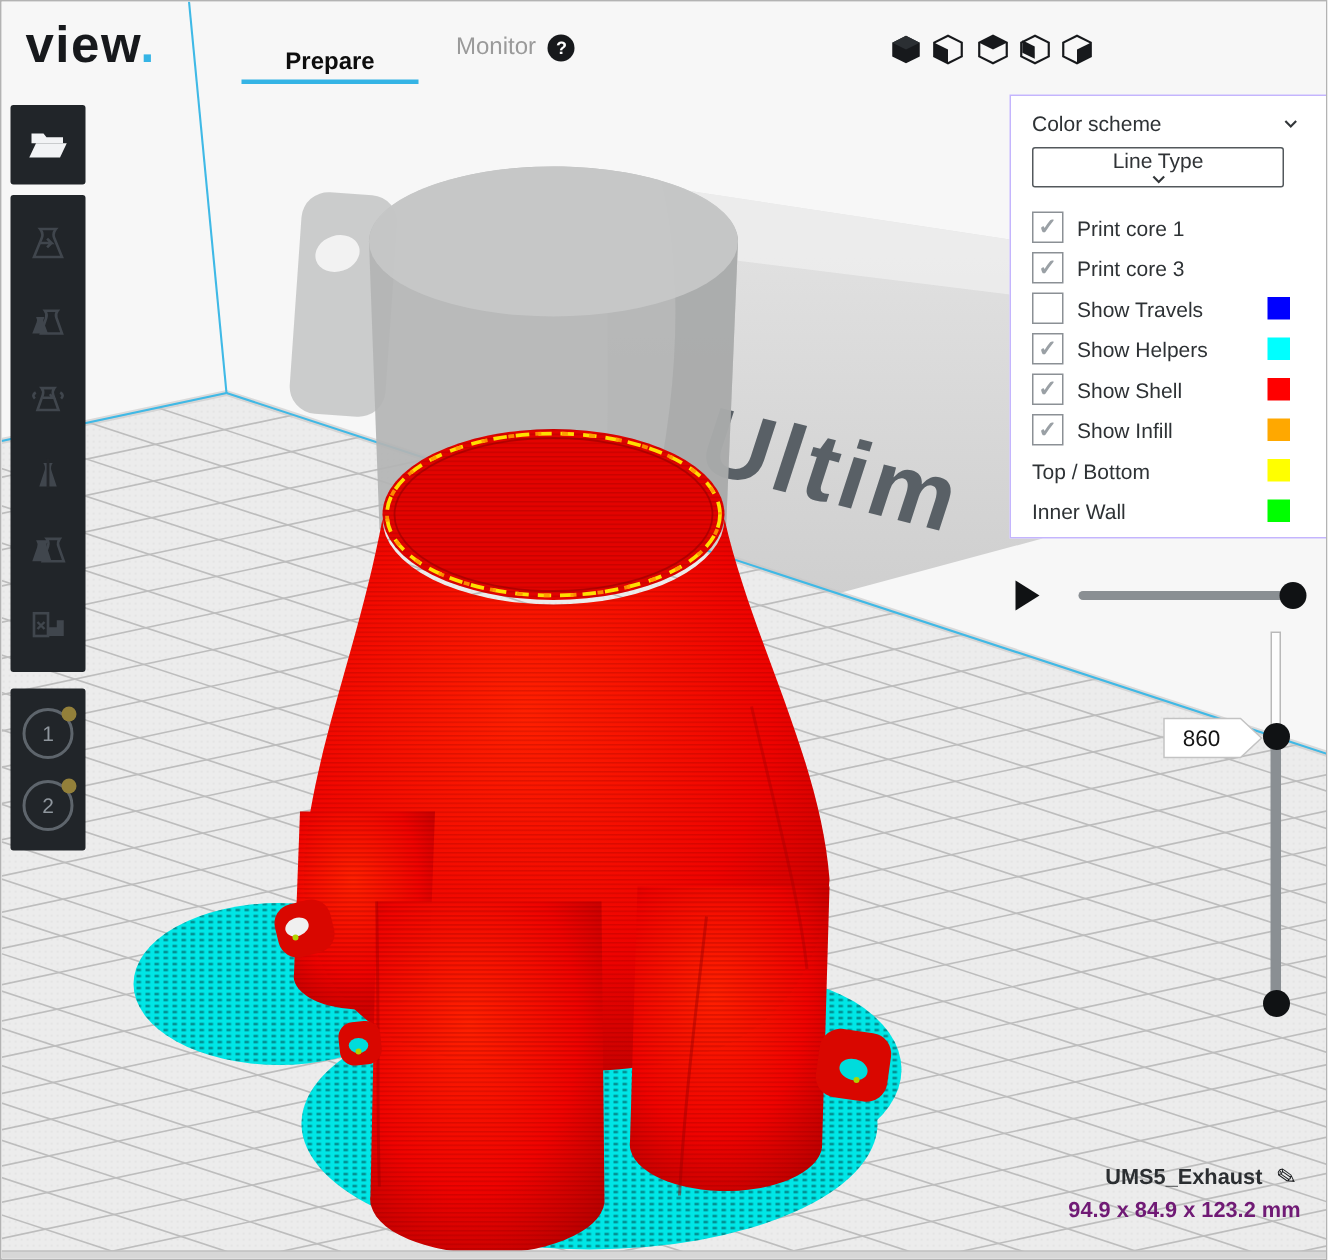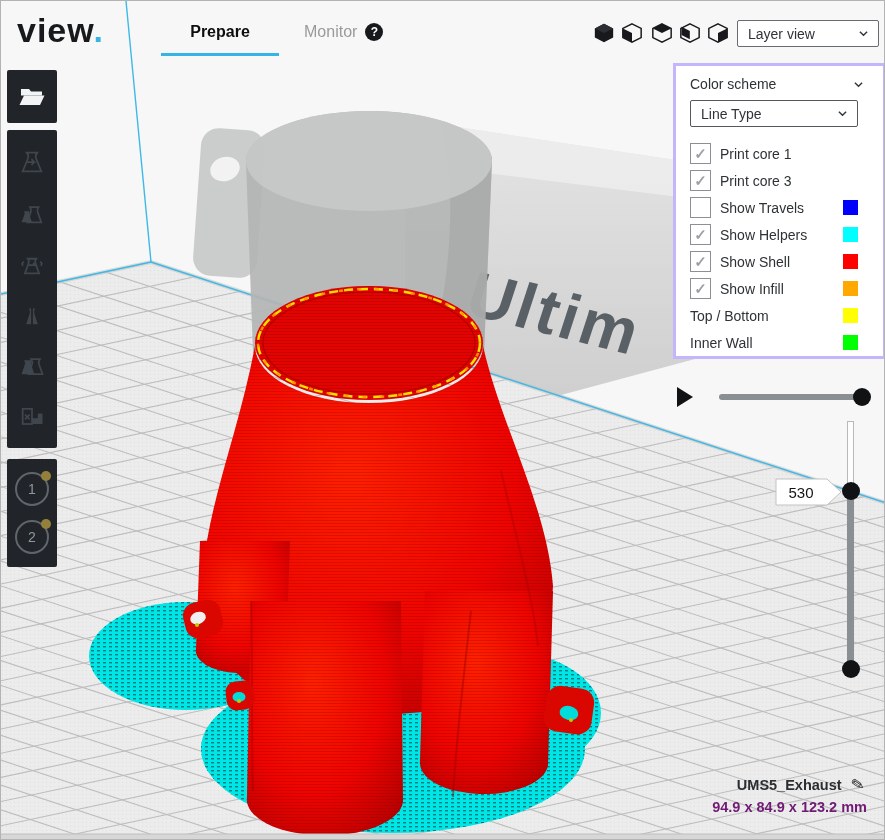--- a/index.html
+++ b/index.html
@@ -5,21 +5,21 @@
   html,body{margin:0;padding:0;background:#ffffff;}
   #stage{position:relative;width:885px;height:840px;overflow:hidden;
          border:1px solid #b3b3b3;box-sizing:border-box;
          font-family:"Liberation Sans", sans-serif; -webkit-font-smoothing:antialiased;}
   #scene{position:absolute;left:0;top:0;z-index:0;}
   .ui{position:absolute;z-index:5;}
 
   
   #logo{left:16px;top:10px;font-size:34px;font-weight:bold;letter-spacing:1px;color:#17191c;}
   #logo .dot{color:#35b4e5;}
-  #tab-prepare{left:160px;top:22px;width:118px;text-align:center;font-size:16px;font-weight:bold;color:#0e0e0e;cursor:default;}
+  #tab-prepare{left:160px;top:32px;width:118px;text-align:center;font-size:16px;font-weight:bold;color:#0e0e0e;cursor:default;}
   #tab-underline{left:160px;top:52px;width:118px;height:3px;background:#35b4e5;}
   #tab-monitor{left:303px;top:22px;display:flex;align-items:center;gap:8px;font-size:16px;color:#9a9a9a;}
   .help-circle{width:18px;height:18px;border-radius:50%;background:#17191c;color:#fff;font-size:12px;font-weight:bold;
                display:flex;align-items:center;justify-content:center;}
   .viewcube{top:21px;width:22px;height:22px;}
   .dd{background:#fff;border:1px solid #676c70;border-radius:2px;display:flex;align-items:center;
       font-size:14px;color:#303336;padding:0 10px;box-sizing:border-box;justify-content:space-between;}
   #layer-view-dd{left:736px;top:19px;width:142px;height:27px;}
   .chev{width:9px;height:9px;flex:0 0 auto;}
 
@@ -27,24 +27,24 @@
   .rail{background:#212529;border-radius:2px;}
   #open-btn{left:6px;top:69px;width:50px;height:53px;display:flex;align-items:center;justify-content:center;}
   #tool-panel{left:6px;top:129px;width:50px;padding:6px 0;}
   .tool-btn{width:50px;height:51px;display:flex;align-items:center;justify-content:center;}
   #extruder-panel{left:6px;top:458px;width:50px;height:108px;display:flex;flex-direction:column;align-items:center;justify-content:center;gap:14px;}
   .ext-btn{position:relative;width:34px;height:34px;border:2px solid #5e656c;border-radius:50%;color:#8f969d;
            font-size:14px;display:flex;align-items:center;justify-content:center;box-sizing:border-box;}
   .ext-dot{position:absolute;right:-4px;top:-3px;width:10px;height:10px;border-radius:50%;background:#93803a;}
 
   
-  #right-panel{left:672px;top:62px;width:213px;height:296px;background:#fff;border:3px solid #c4b5fd;box-sizing:border-box;}
+  #right-panel{left:672px;top:62px;width:213px;height:296px;background:#fff;border:1px solid #c4b5fd;box-sizing:border-box;}
   #panel-title-row{position:absolute;left:14px;right:20px;top:10px;display:flex;align-items:center;justify-content:space-between;
                    font-size:14px;color:#2e3235;}
-  #line-type-dd{position:absolute;left:14px;top:34px;width:168px;height:27px;border:1px solid #53585c;}
+  #line-type-dd{position:absolute;left:14px;top:34px;width:168px;height:27px;border:1px solid #53585c;flex-direction:column;}
   #legend-rows{position:absolute;left:14px;right:25px;top:74px;}
   .row{height:27px;display:flex;align-items:center;gap:9px;font-size:14px;color:#2e3235;}
   .cb{width:21px;height:21px;background:#fff;border:1px solid #8b9095;box-sizing:border-box;flex:0 0 auto;
       display:flex;align-items:center;justify-content:center;}
   .cb span{color:#9aa0a5;font-size:15px;font-weight:bold;line-height:1;}
   .swatch{width:15px;height:15px;margin-left:auto;flex:0 0 auto;}
 
   
   #play-btn{left:676px;top:386px;width:0;height:0;border-left:16px solid #101214;border-top:10px solid transparent;border-bottom:10px solid transparent;}
   #h-track{left:718px;top:393px;width:146px;height:6px;background:#8a8f93;border-radius:3px;}
@@ -266,26 +266,20 @@
   </svg>
   <svg class="ui viewcube" style="left:678px" viewBox="0 0 24 24">
     <path d="M12,2 22,7 22,17 12,22 2,17 2,7Z" fill="none" stroke="#17191c" stroke-width="1.6"></path>
       <path d="M2,7 12,12 12,22 2,17Z" fill="#17191c" transform="translate(1,-1) scale(0.9)"></path>
   </svg>
   <svg class="ui viewcube" style="left:706px" viewBox="0 0 24 24">
     <path d="M12,2 22,7 22,17 12,22 2,17 2,7Z" fill="none" stroke="#17191c" stroke-width="1.6"></path>
       <path d="M22,7 12,12 12,22 22,17Z" fill="#17191c"></path>
   </svg>
 
-  <div class="ui dd" id="layer-view-dd">
-    <span>Layer view</span>
-    <svg class="chev" viewBox="0 0 10 10">
-        <path d="M1,3 5,7 9,3" fill="none" stroke="#33373a" stroke-width="1.6"></path>
-      </svg>
-  </div>
 
   <div class="ui rail" id="open-btn">
     <svg width="26" height="22" viewBox="0 0 26 22">
       <path d="M2,3 h8 l2,2.5 h11 v4 H2 Z" fill="#f2f3f5"></path>
         <path d="M0.5,19 5,9.5 h20.5 L21,19 Z" fill="#f2f3f5"></path>
     </svg>
   </div>
 
   <div class="ui rail" id="tool-panel">
     <div class="tool-btn">
@@ -414,21 +408,21 @@
 
   <div class="ui" id="v-track-top"></div>
   <div class="ui" id="v-track-bot"></div>
   <div class="ui knob" id="v-knob-top"></div>
   <div class="ui knob" id="v-knob-bot"></div>
 
   <div class="ui" id="layer-flag">
     <svg width="68" height="28" viewBox="0 0 68 28">
       <polygon points="1,1 52,1 66,14 52,27 1,27" fill="#ffffff" stroke="#c3c3c3" stroke-width="1"></polygon>
     </svg>
-    <span class="flag-txt">530</span>
+    <span class="flag-txt">860</span>
   </div>
 
   <div class="ui" id="model-name-row">
     <span id="model-name">UMS5_Exhaust</span>
     <span id="pencil">✎</span>
   </div>
   <div class="ui" id="model-dims">94.9 x 84.9 x 123.2 mm</div>
 
 </div>
 

